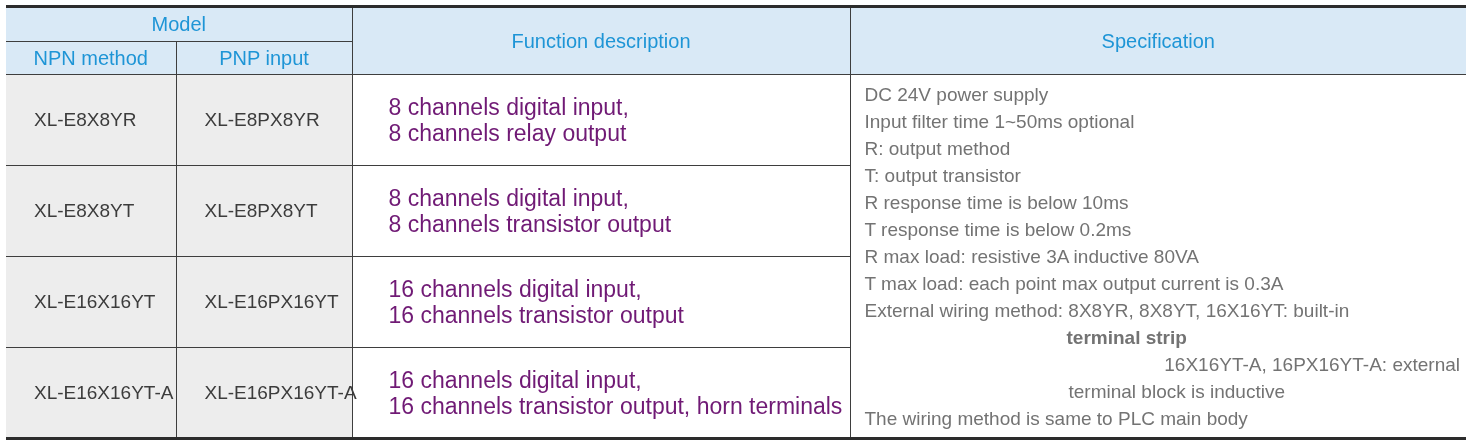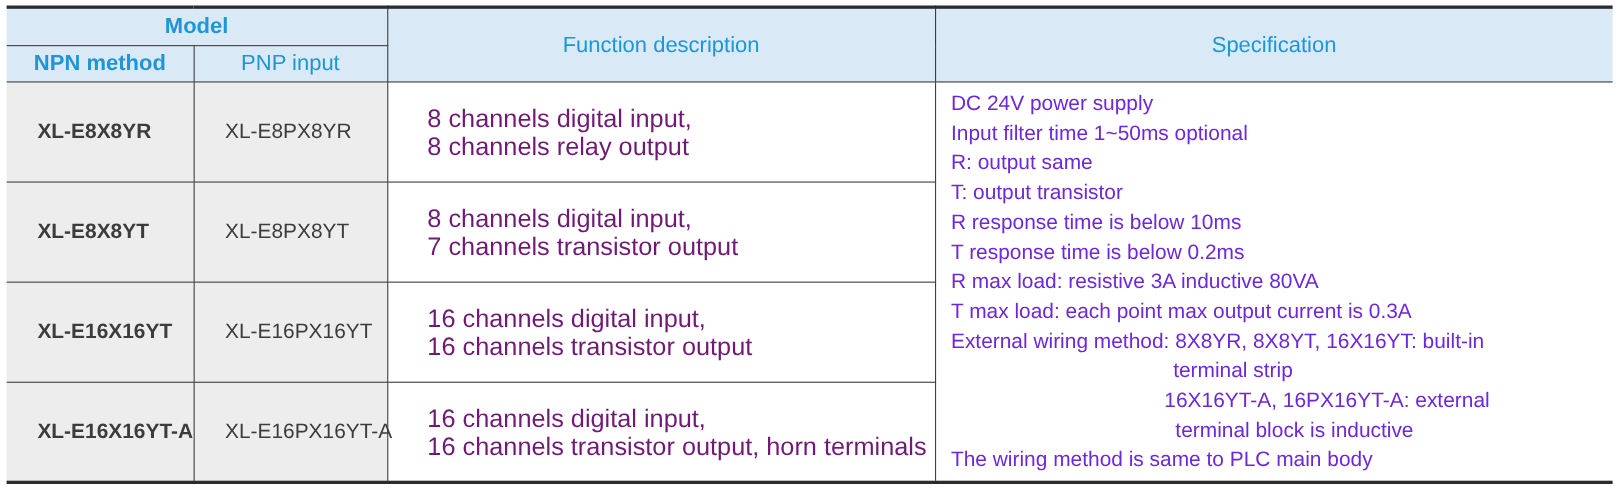--- a/index.html
+++ b/index.html
@@ -32,21 +32,21 @@
   .spec-table col.c-pnp  { width: 176px; }
   .spec-table col.c-func { width: 498px; }
   .spec-table col.c-spec { width: 616px; }
 
   .spec-table th, .spec-table td {
     border: 1px solid #3e3e3e;
     padding: 0;
     vertical-align: middle;
   }
   
-  .spec-table .edge-l { border-left: none; font-weight: bold; }
+  .spec-table .edge-l { border-left: none; }
   .spec-table .edge-r { border-right: none; }
 
   .spec-table th {
     background: #d9e9f6;
     color: #1e95d6;
     font-weight: 400;
     font-size: 20px;
     text-align: center;
   }
   tr.hdr-row-1 { height: 35px; }
@@ -63,31 +63,31 @@
   td.func-cell {
     background: #ffffff;
     color: #701a75;
     font-size: 23px;
     padding-left: 36px;
     line-height: 26px;
     margin-top: 16px;
   }
   td.spec-cell {
     background: #ffffff;
-    color: #6d28d9;
+    color: #737373;
     font-size: 19px;
     padding-left: 14px;
     padding-right: 6px;
   }
   .spec-line {
     line-height: 27px;
     white-space: nowrap;
   }
-  .spec-line.indent-a { padding-left: 202px; }
-  .spec-line.indent-b { padding-left: 194px; }
+  .spec-line.indent-a { padding-left: 202px; font-weight: bold; }
+  .spec-line.indent-b { padding-left: 194px; text-align: right; }
   .spec-line.indent-c { padding-left: 204px; }
 </style>
 </head>
 <body>
 
 <div class="page">
   <table class="spec-table">
     <colgroup>
       <col class="c-npn">
         <col class="c-pnp">
@@ -108,40 +108,40 @@
     <tr class="data-row">
       <td class="model-cell edge-l">XL-E8X8YR</td>
       <td class="model-cell">XL-E8PX8YR</td>
       <td class="func-cell">
         <div>8 channels digital input,</div>
         <div>8 channels relay output</div>
       </td>
       <td class="spec-cell edge-r" rowspan="4">
         <div class="spec-line">DC 24V power supply</div>
         <div class="spec-line">Input filter time 1~50ms optional</div>
-        <div class="spec-line">R: output same</div>
+        <div class="spec-line">R: output method</div>
         <div class="spec-line">T: output transistor</div>
         <div class="spec-line">R response time is below 10ms</div>
         <div class="spec-line">T response time is below 0.2ms</div>
         <div class="spec-line">R max load: resistive 3A inductive 80VA</div>
         <div class="spec-line">T max load: each point max output current is 0.3A</div>
         <div class="spec-line">External wiring method: 8X8YR, 8X8YT, 16X16YT: built-in</div>
         <div class="spec-line indent-a">terminal strip</div>
         <div class="spec-line indent-b">16X16YT-A, 16PX16YT-A: external</div>
         <div class="spec-line indent-c">terminal block is inductive</div>
         <div class="spec-line">The wiring method is same to PLC main body</div>
       </td>
     </tr>
 
     <tr class="data-row">
       <td class="model-cell edge-l">XL-E8X8YT</td>
       <td class="model-cell">XL-E8PX8YT</td>
       <td class="func-cell">
         <div>8 channels digital input,</div>
-        <div>7 channels transistor output</div>
+        <div>8 channels transistor output</div>
       </td>
     </tr>
 
     <tr class="data-row">
       <td class="model-cell edge-l">XL-E16X16YT</td>
       <td class="model-cell">XL-E16PX16YT</td>
       <td class="func-cell">
         <div>16 channels digital input,</div>
         <div>16 channels transistor output</div>
       </td>

